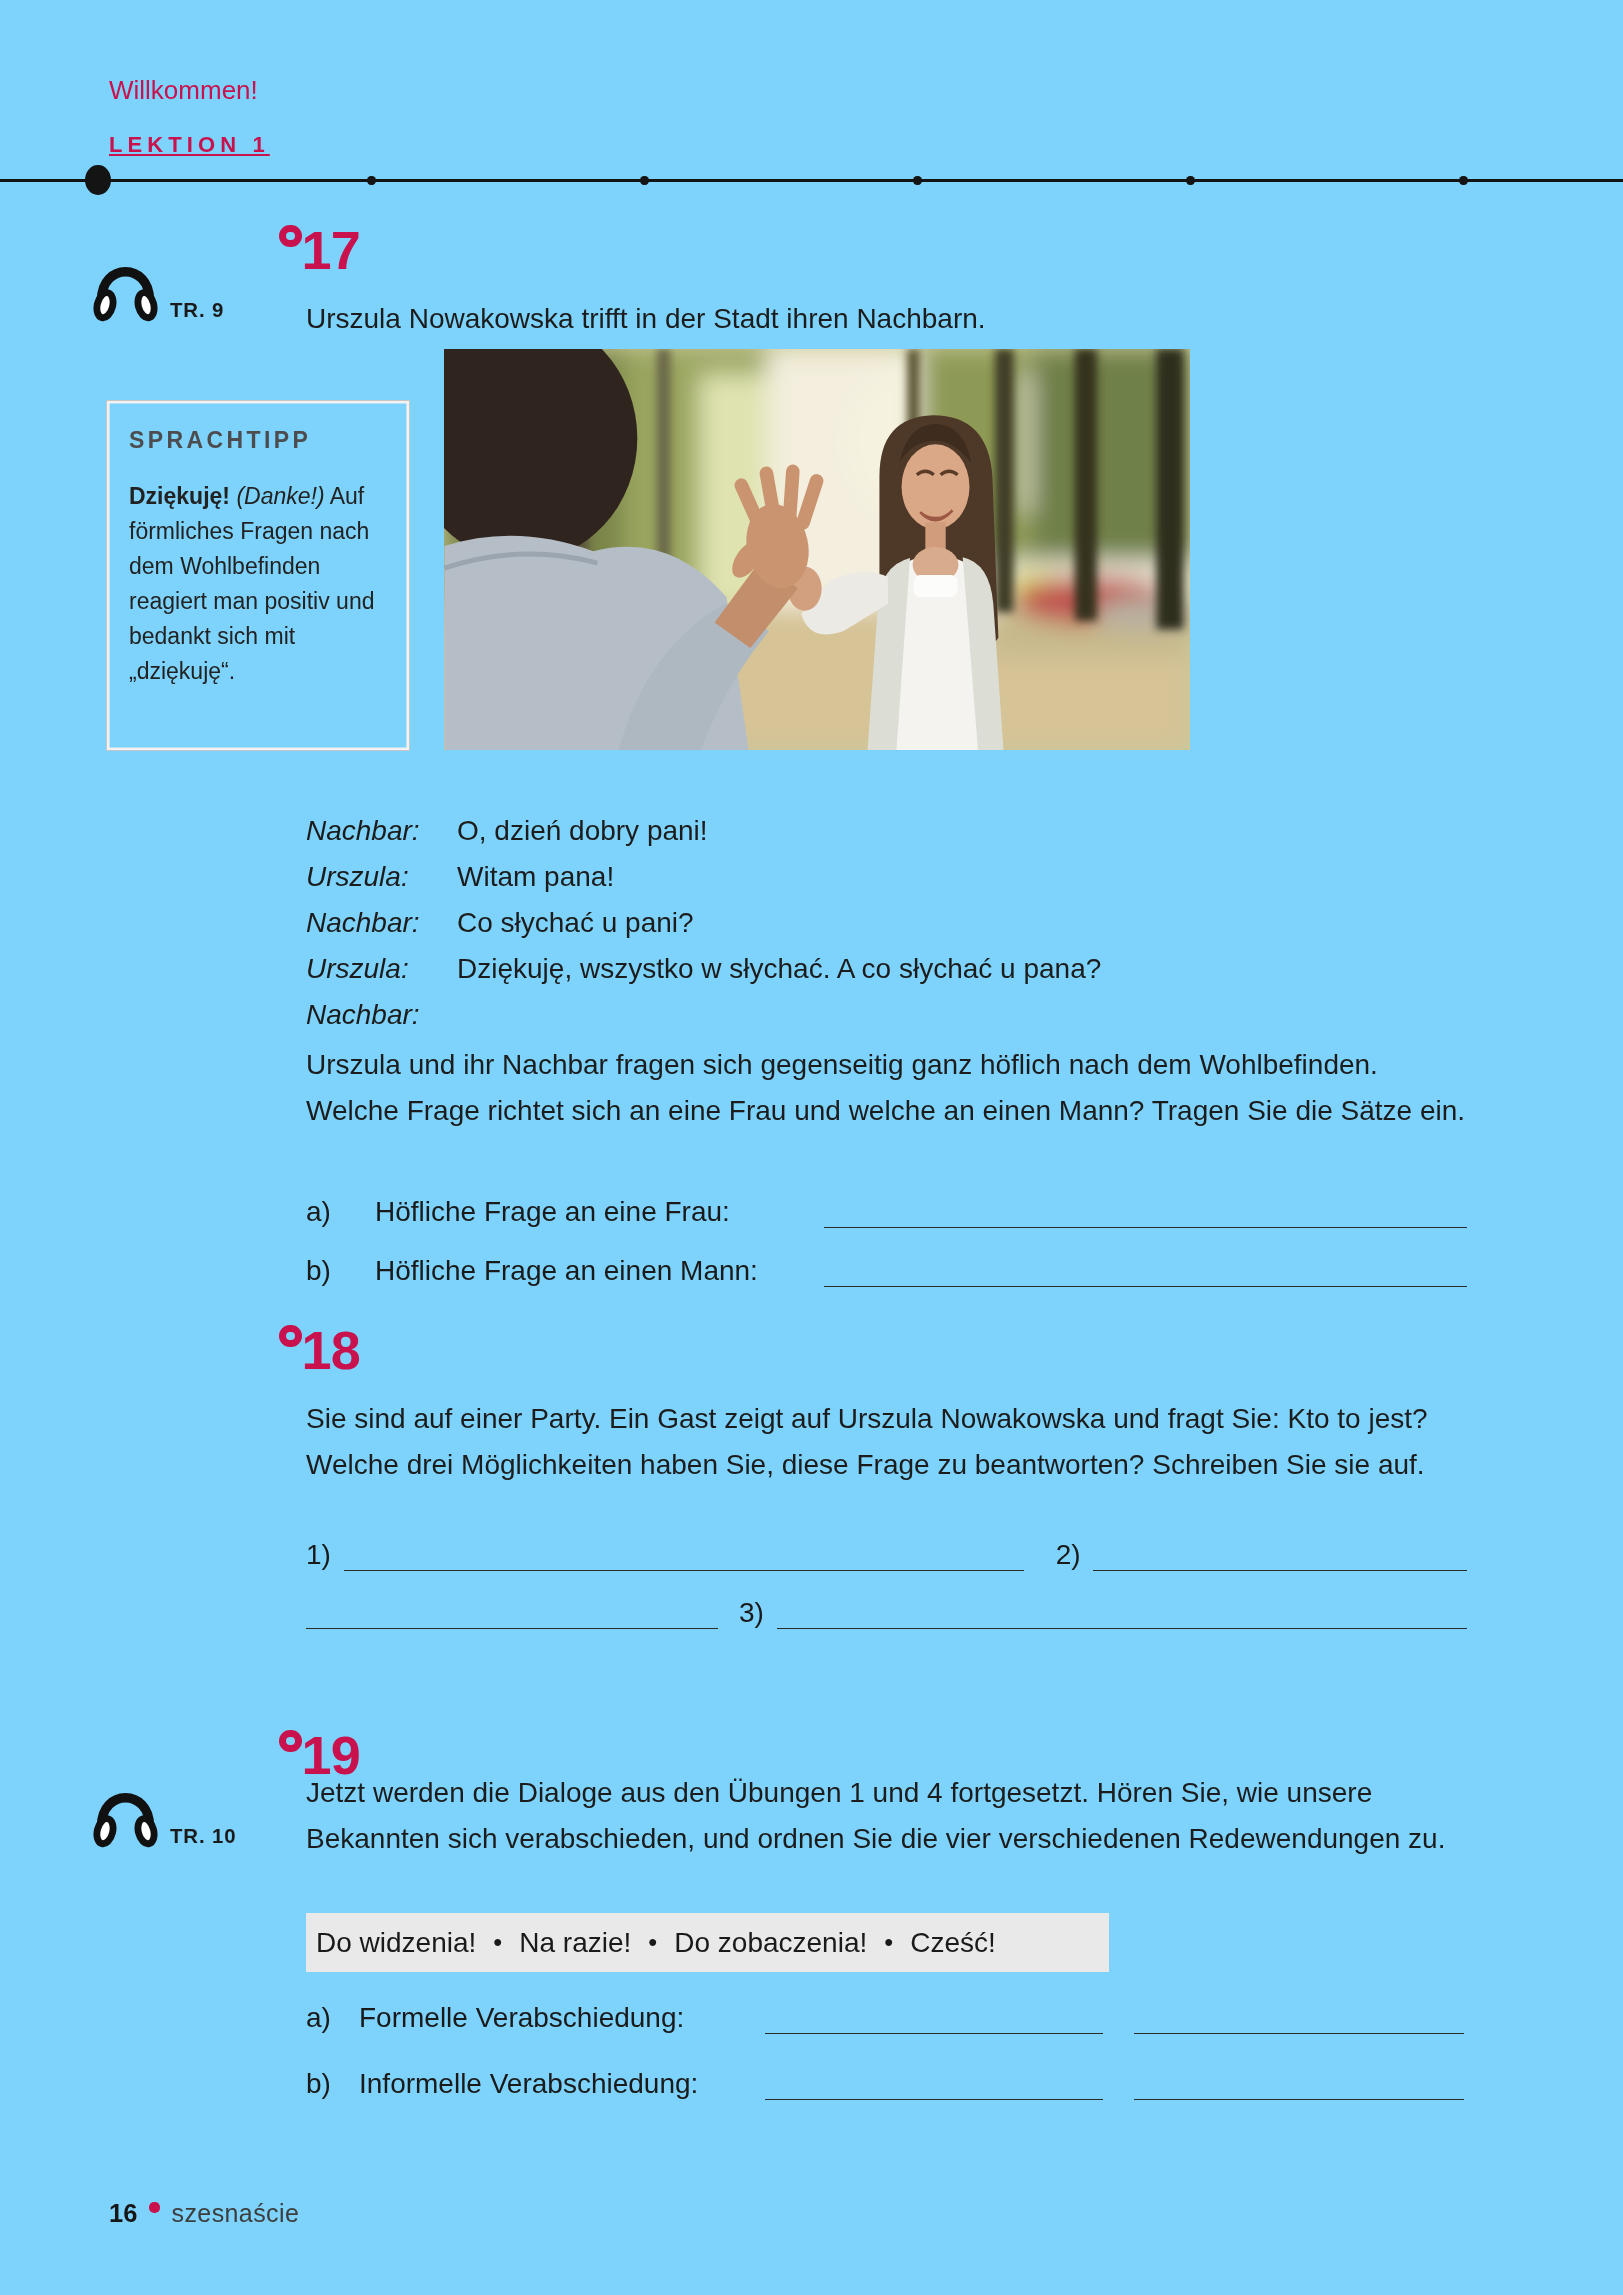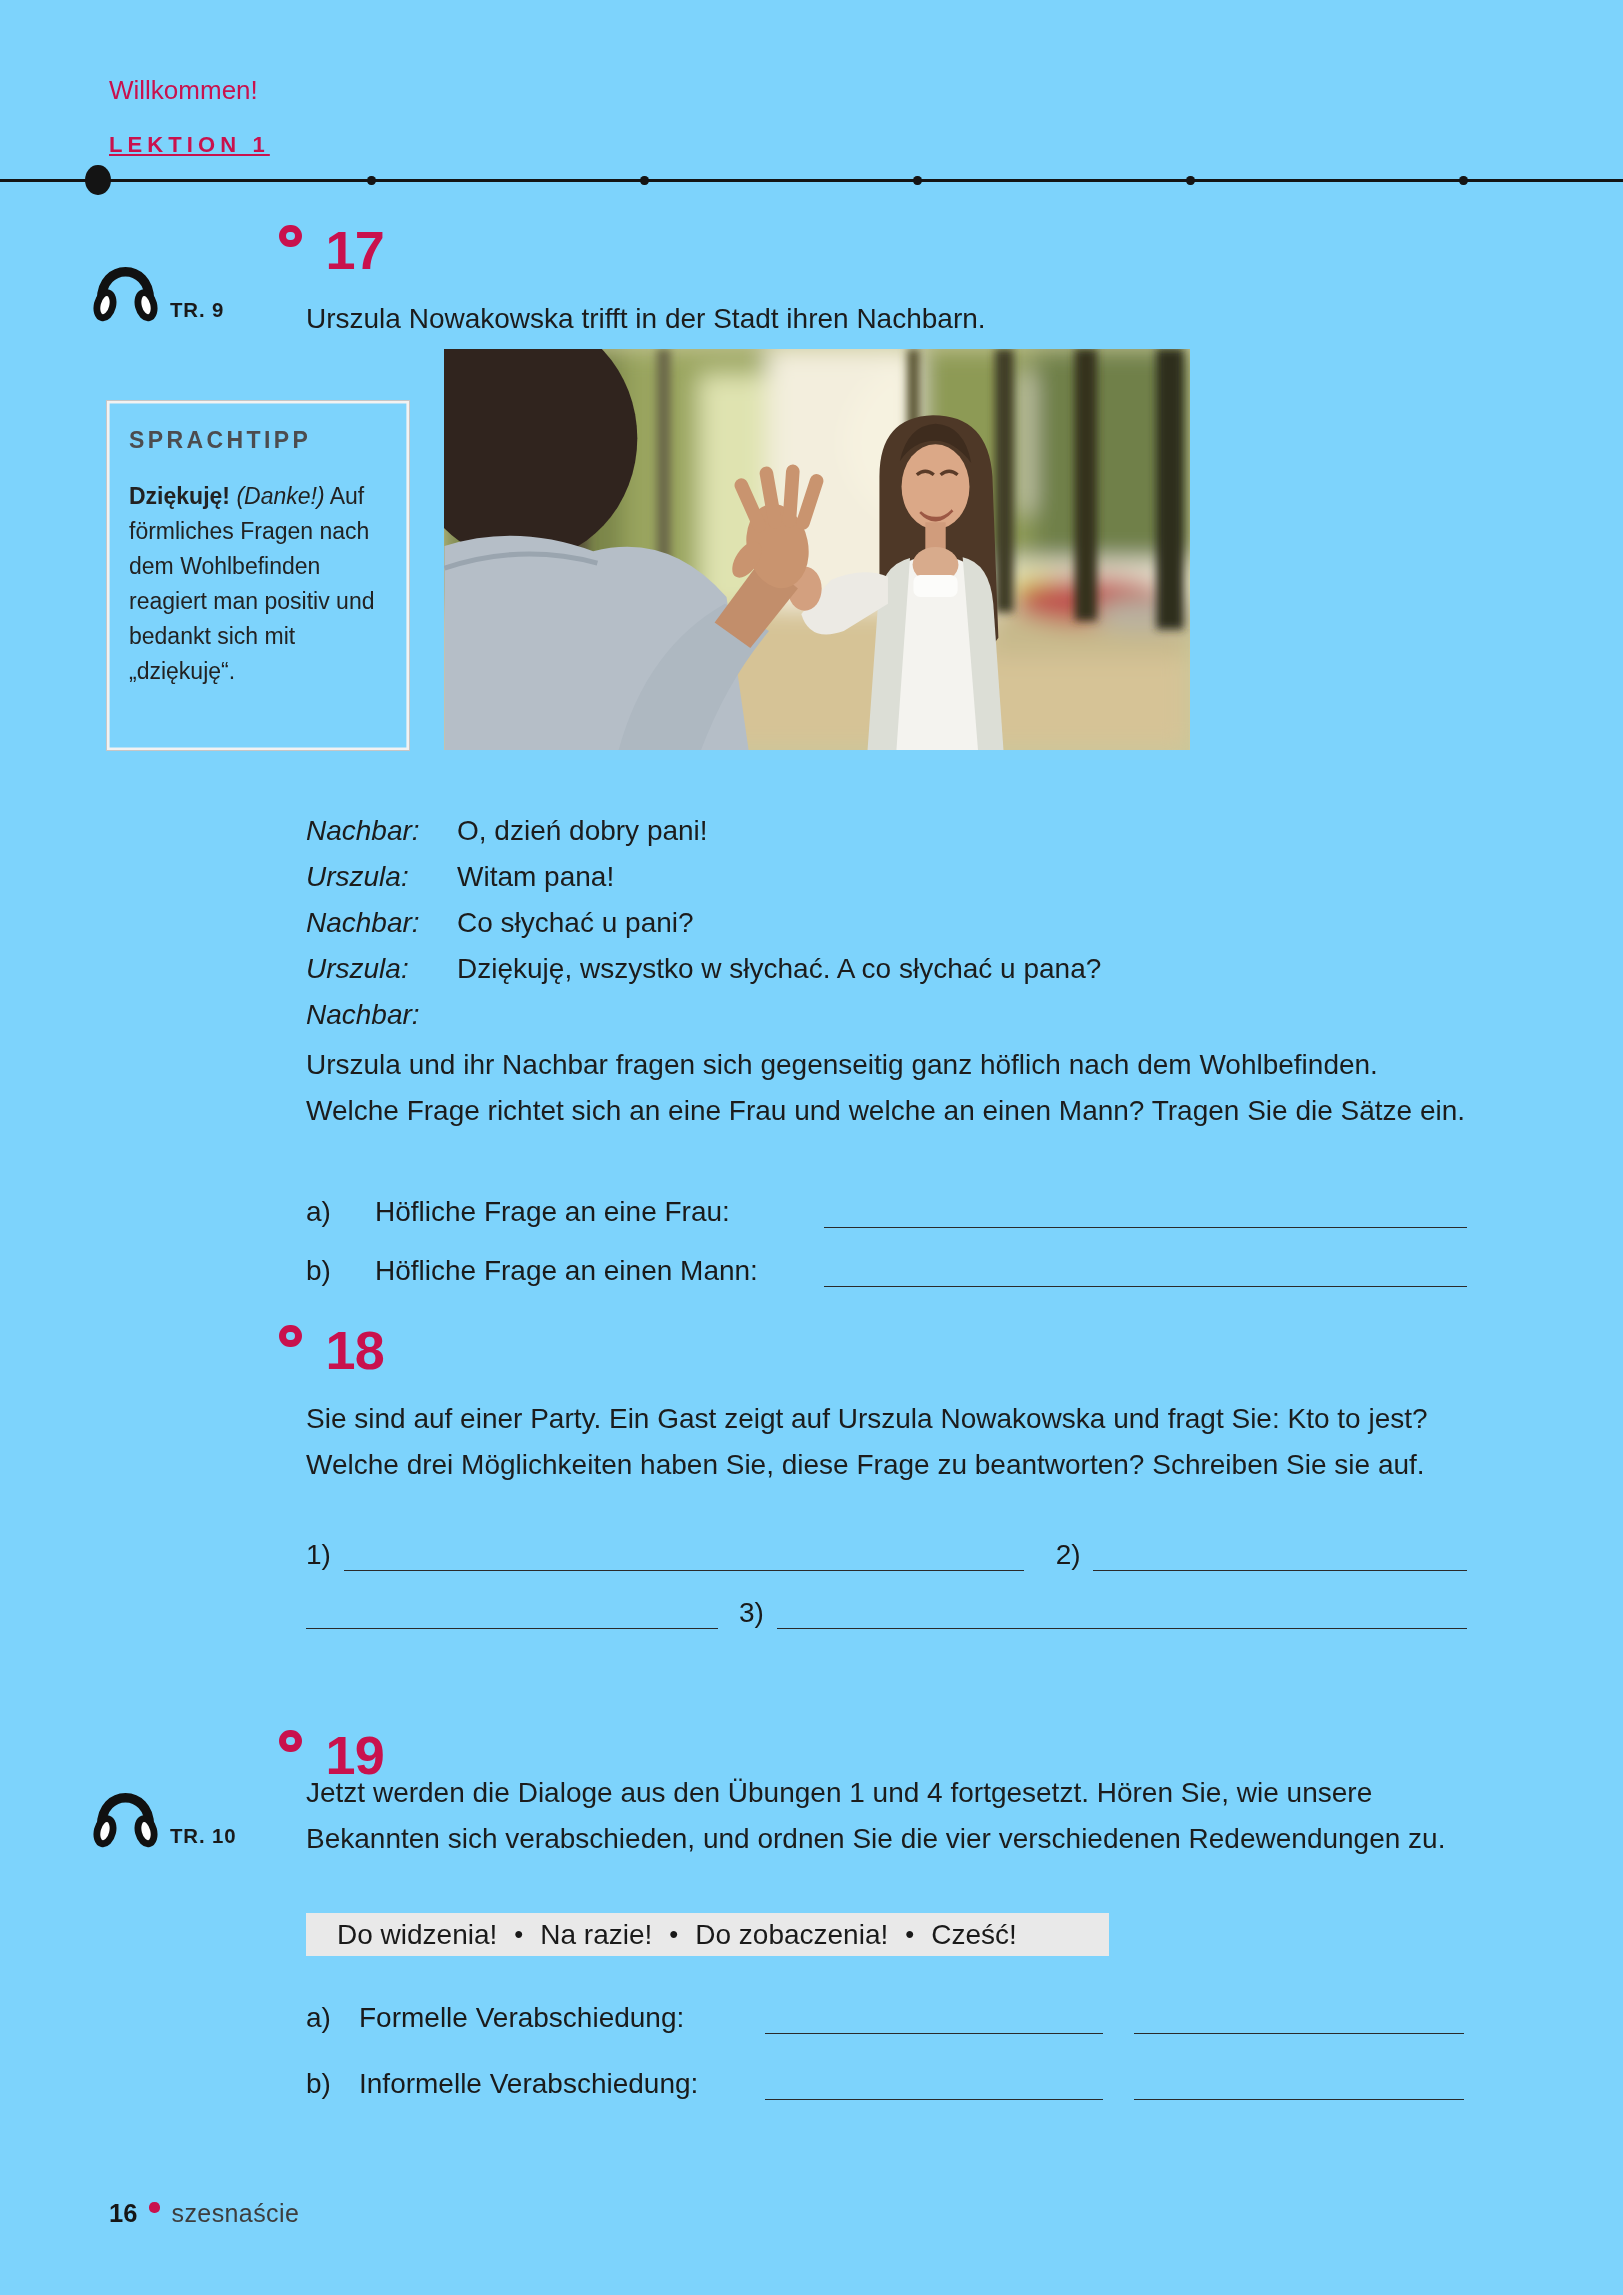--- a/index.html
+++ b/index.html
@@ -9,21 +9,21 @@
   }
   
   .brand-title{position:absolute;left:109px;top:75px;font-size:26px;color:#c9114d;}
   .brand-lesson{position:absolute;left:109px;top:132px;font-size:22px;font-weight:bold;letter-spacing:5.1px;color:#c9114d;text-decoration:underline;}
   .toprule{position:absolute;left:0;top:179px;width:100%;height:2.6px;background:#141414;}
   .toprule .bigdot{position:absolute;left:85px;top:-13.6px;width:25.5px;height:30px;border-radius:50%;background:#141414;}
   .toprule .dot{position:absolute;top:-3.4px;width:8.5px;height:9.4px;border-radius:50%;background:#141414;}
   
   .exnum{position:absolute;left:279px;display:flex;align-items:flex-start;}
   .exnum .ring{width:8.5px;height:8.5px;border:7.7px solid #c9114d;border-radius:50%;margin-top:1.7px;}
-  .exnum .num{font-size:54px;line-height:54px;font-weight:bold;color:#c9114d;margin-left:24px;letter-spacing:-0.9px;}
+  .exnum .num{font-size:54px;line-height:54px;font-weight:bold;color:#c9114d;margin-left:0;letter-spacing:-0.9px;}
   
   .audio{position:absolute;left:93px;display:flex;align-items:flex-end;text-align:right;}
   .audio svg{display:block;}
   .audio .tr{font-size:20.4px;font-weight:bold;letter-spacing:0.9px;margin-left:12px;margin-bottom:1.7px;white-space:nowrap;}
   
   .body-text{font-size:28px;line-height:46px;color:#1c1c1c;}
   .caption{position:absolute;left:306px;top:296px;width:1173px;}
   
   .tipbox{position:absolute;left:106px;top:400px;width:304px;height:351px;border:0.9px solid #c6c6c6;
           box-shadow:0 0 0 2.6px #f2f2f2 inset;box-sizing:border-box;padding:25.5px 20.4px 0 22px;}
@@ -48,22 +48,22 @@
   .fill{border-bottom:1.7px solid #2a2a2a;height:34px;}
   .flexfill{flex:1;border-bottom:1.7px solid #2a2a2a;height:34px;}
   .qrow17 .qtext{width:449px;margin-left:16px;}
   .qrow19 .qtext{width:406px;}
   .qrow19 .fill1{width:338px;margin-right:31px;border-bottom:1.7px solid #2a2a2a;height:34px;}
   .qrow19 .fill2{width:330px;border-bottom:1.7px solid #2a2a2a;height:34px;}
   
   .blankrow{position:absolute;left:306px;width:1161px;display:flex;align-items:flex-end;height:41px;font-size:28px;}
   .blankrow .lbl{white-space:nowrap;}
   
-  .phrasebox{position:absolute;left:306px;top:1913px;width:803px;height:43px;background:#e9e9e9;
-             display:flex;align-items:center;box-sizing:border-box;padding-left:31px;font-size:28px;}
+  .phrasebox{position:absolute;left:306px;top:1913px;width:803px;height:59px;background:#e9e9e9;
+             display:flex;align-items:center;box-sizing:border-box;padding-left:10px;font-size:28px;}
   .phrasebox .dot{margin:0 17px;font-size:25.5px;}
   
   .footer{position:absolute;left:109px;top:2199px;display:flex;align-items:flex-start;font-size:25.5px;}
   .footer .pnum{font-weight:bold;color:#161616;}
   .footer .pdot{width:10.2px;height:10.2px;border-radius:50%;background:#c9114d;margin:3.4px 12px 0 12px;}
   .footer .pword{font-size:25px;color:#3d3d3d;letter-spacing:0.4px;}
 </style>
 </head>
 <body>
 

